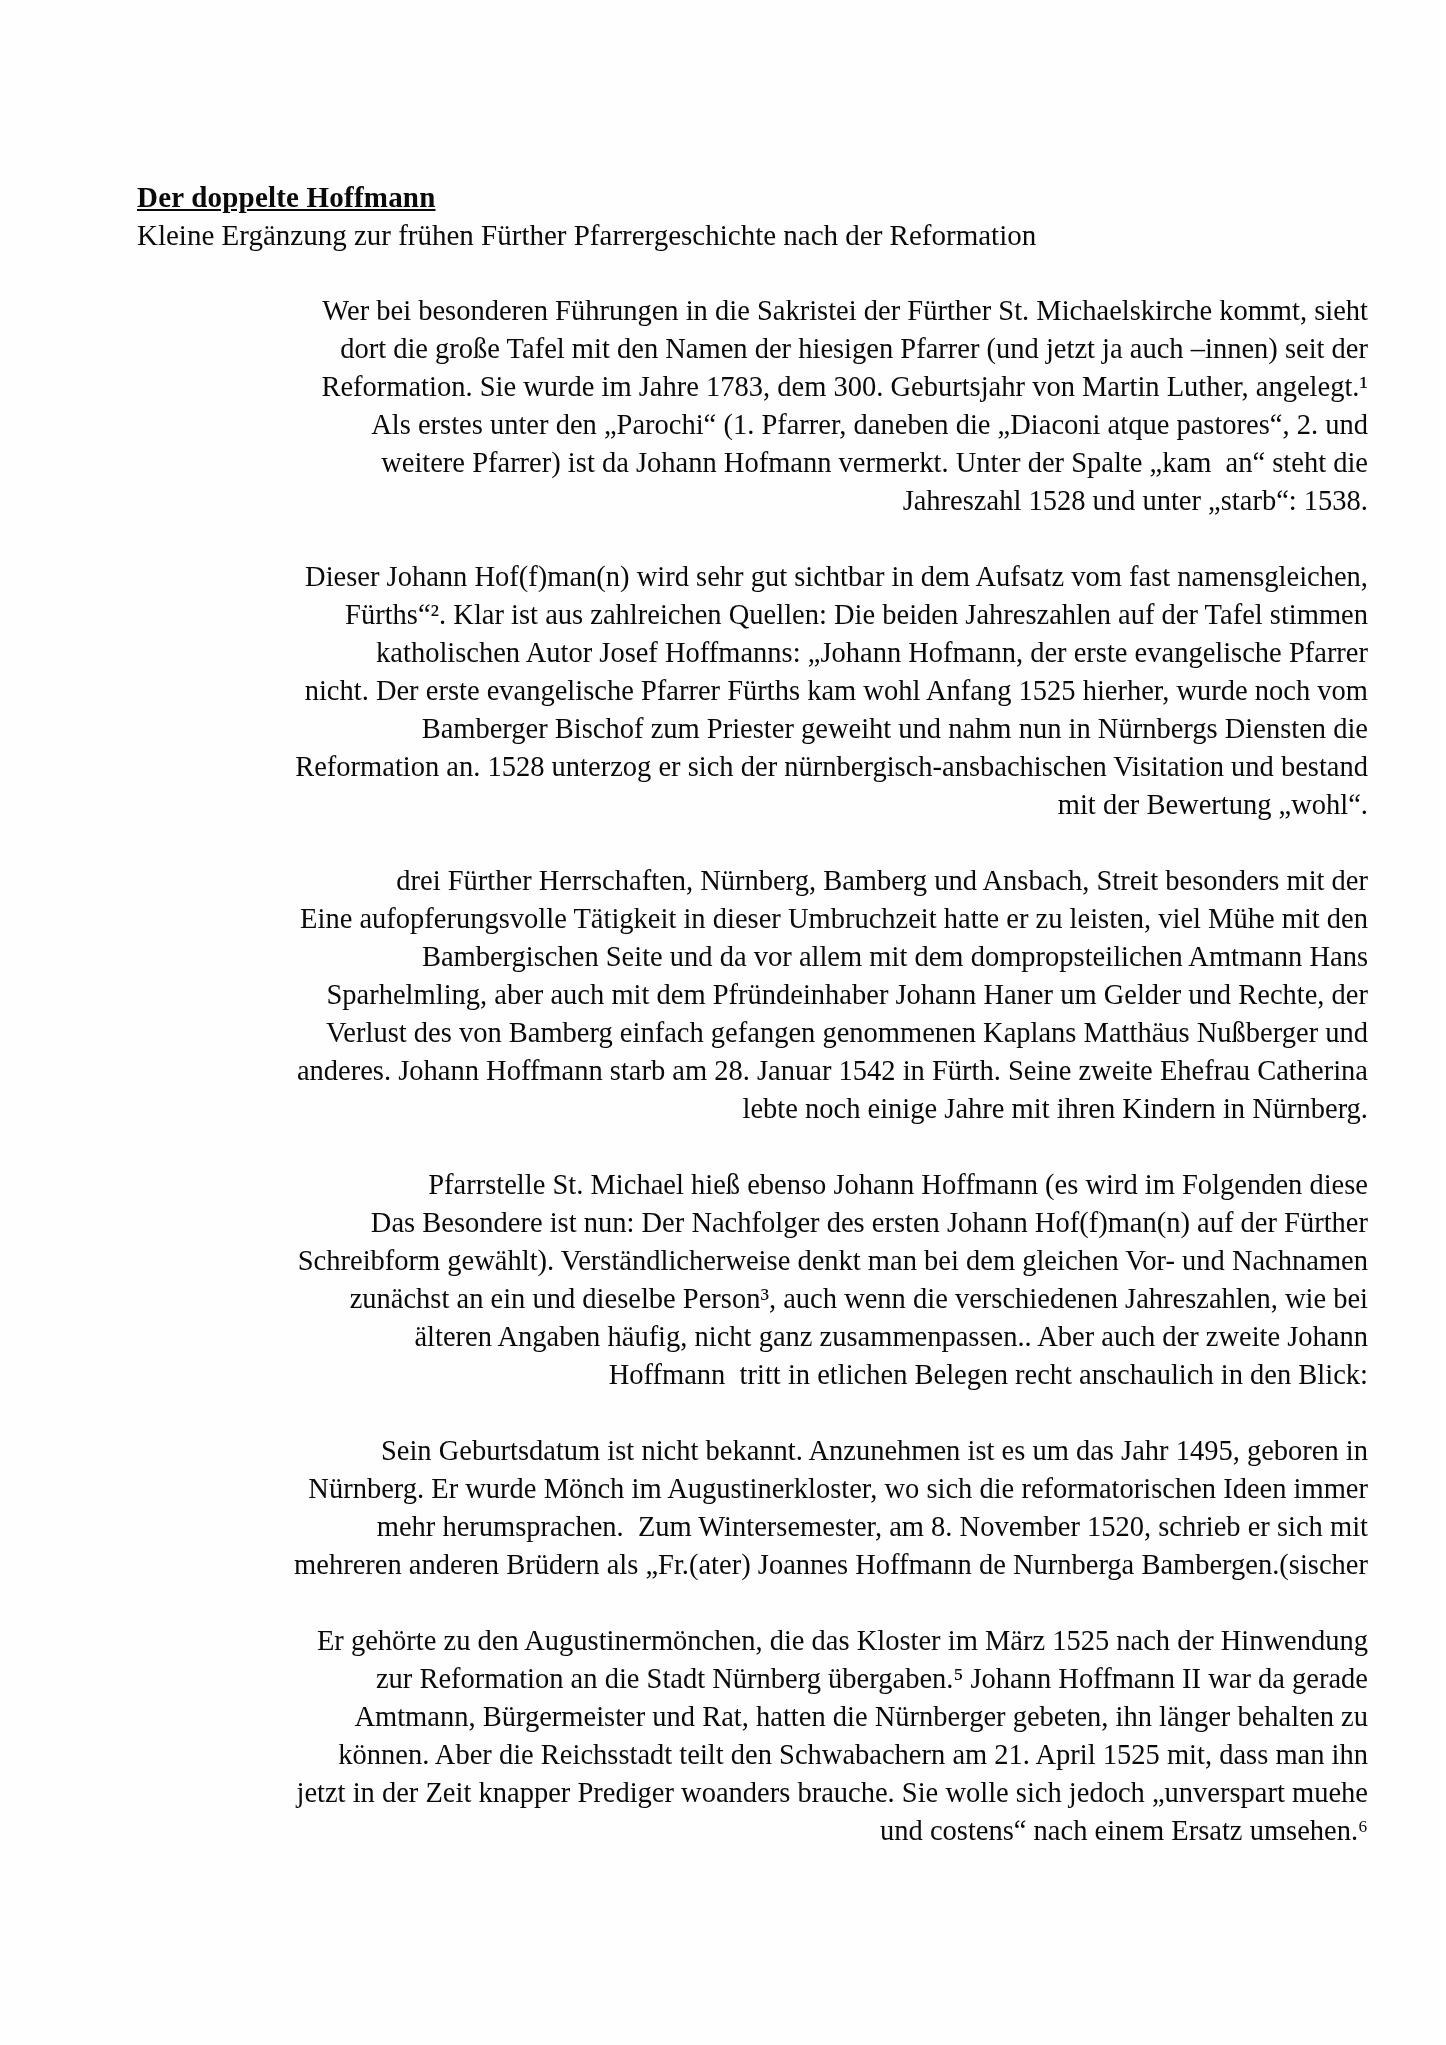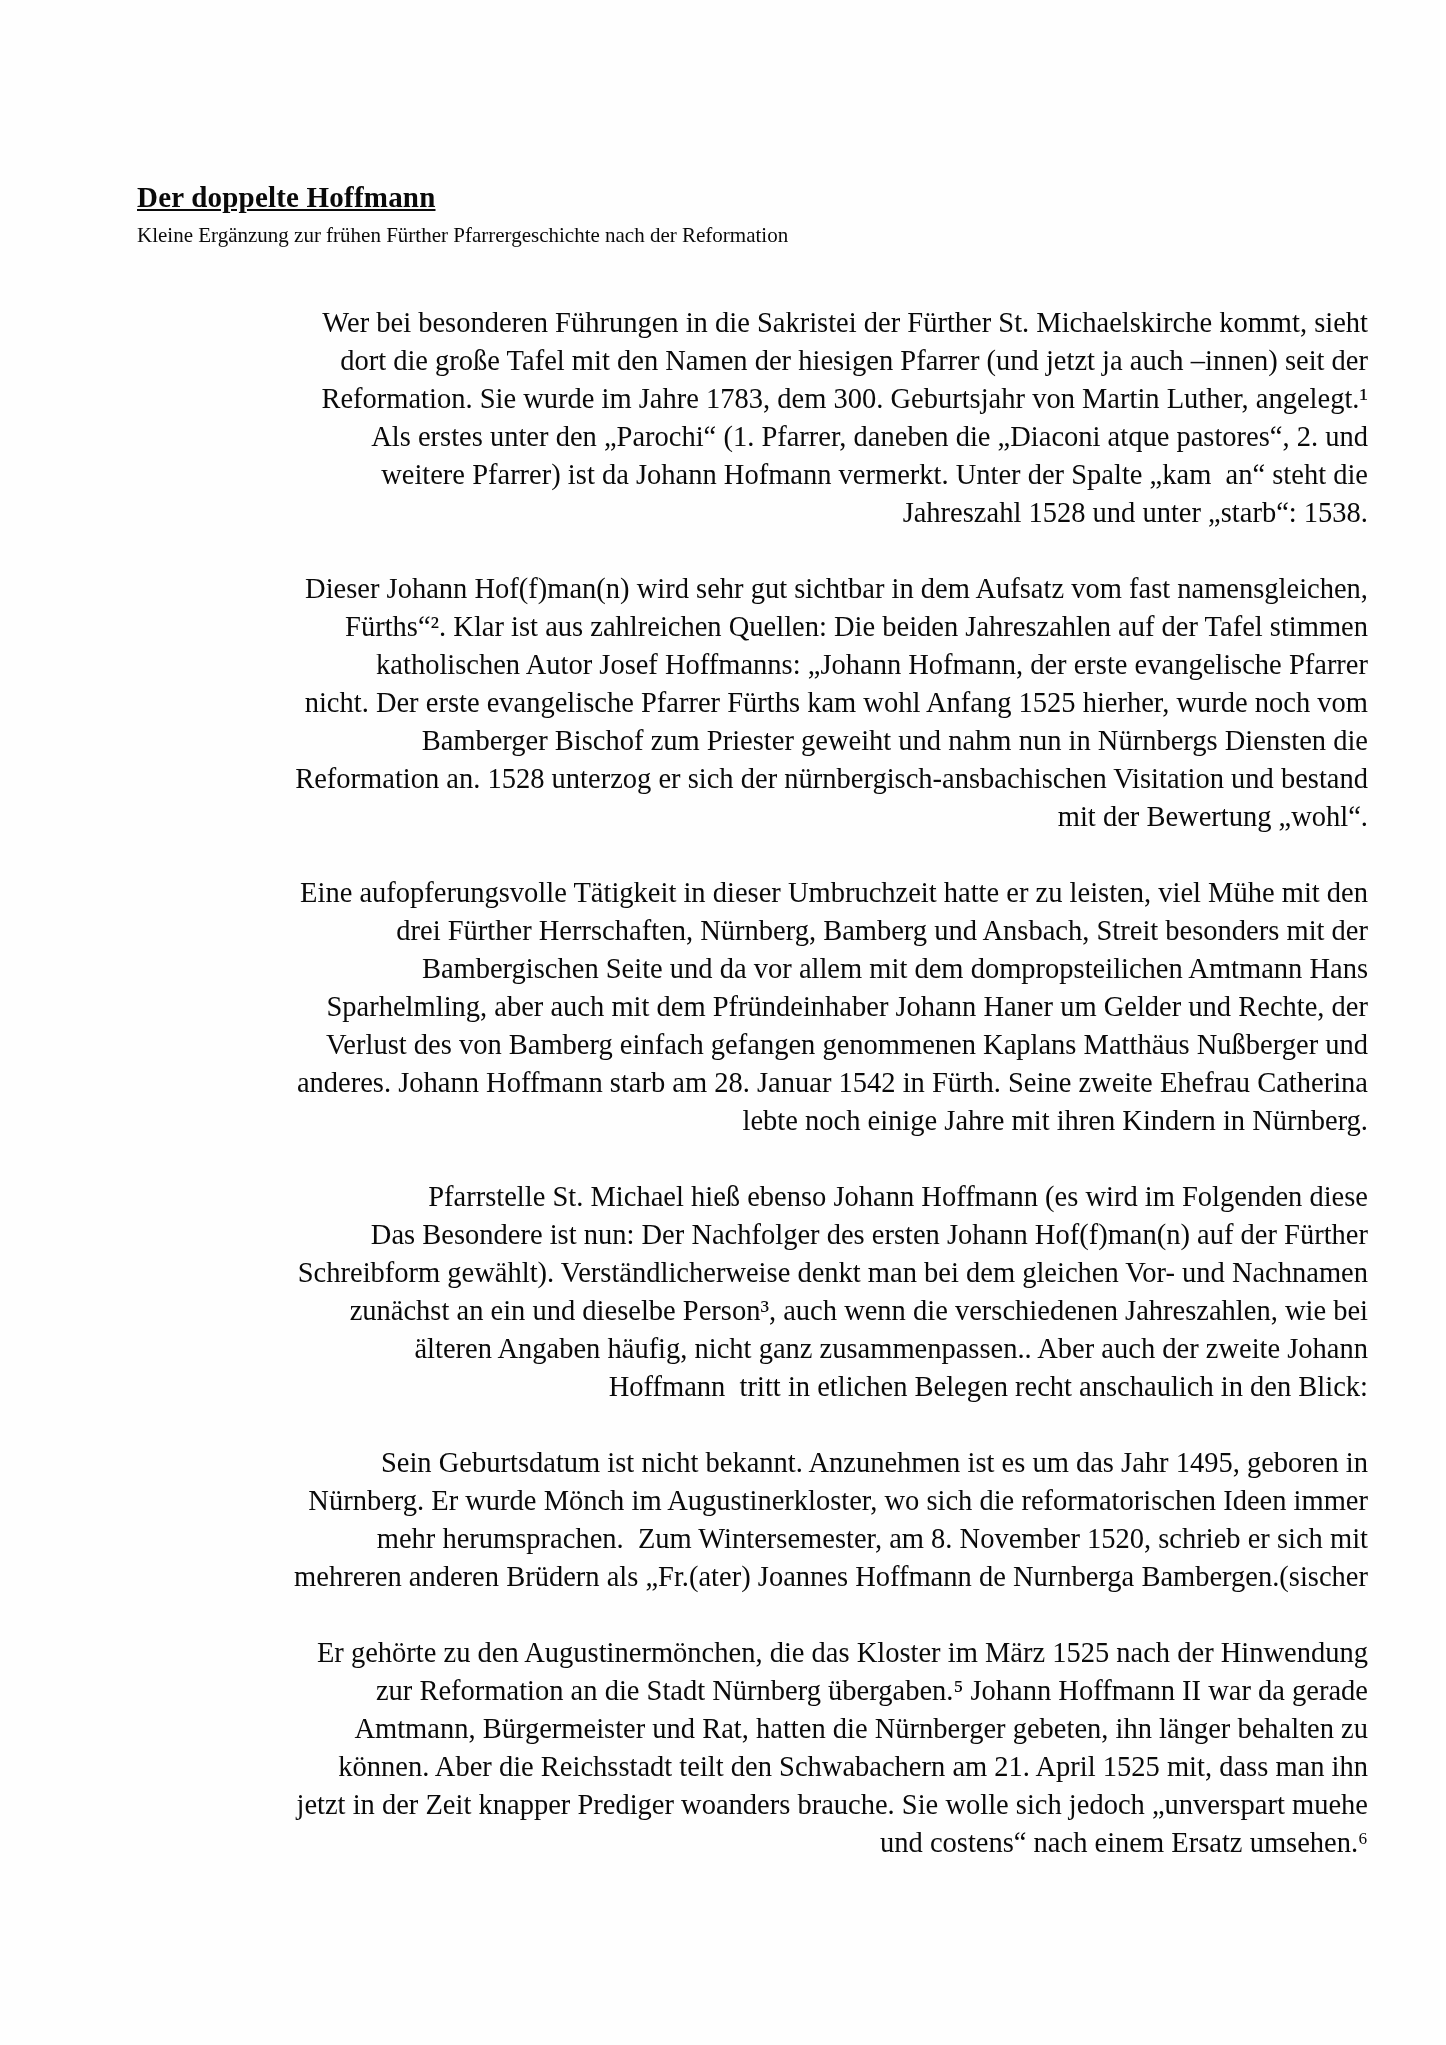--- a/index.html
+++ b/index.html
@@ -25,24 +25,24 @@
   .doc-title {
     font-size: 29px;
     font-weight: bold;
     text-decoration: underline;
     line-height: 38px;
     letter-spacing: 0.2px;
     white-space: pre-wrap;
     display: inline-block;
   }
   .doc-subtitle {
-    font-size: 21px;
+    font-size: 29px;
     line-height: 38px;
     white-space: pre-wrap;
-    margin-bottom: 50px;
+    margin-bottom: 38px;
   }
   .paragraph {
     margin-bottom: 38px;
   }
   .text-line {
     font-size: 28.5px;
     line-height: 38px;
     white-space: pre-wrap;
     text-align: right;
   }
@@ -67,22 +67,22 @@
       <div class="paragraph">
         <div class="text-line">Dieser Johann Hof(f)man(n) wird sehr gut sichtbar in dem Aufsatz vom fast namensgleichen,</div>
         <div class="text-line">Fürths“². Klar ist aus zahlreichen Quellen: Die beiden Jahreszahlen auf der Tafel stimmen</div>
         <div class="text-line">katholischen Autor Josef Hoffmanns: „Johann Hofmann, der erste evangelische Pfarrer</div>
         <div class="text-line">nicht. Der erste evangelische Pfarrer Fürths kam wohl Anfang 1525 hierher, wurde noch vom</div>
         <div class="text-line">Bamberger Bischof zum Priester geweiht und nahm nun in Nürnbergs Diensten die</div>
         <div class="text-line">Reformation an. 1528 unterzog er sich der nürnbergisch-ansbachischen Visitation und bestand</div>
         <div class="text-line">mit der Bewertung „wohl“.</div>
       </div>
       <div class="paragraph">
+        <div class="text-line">drei Fürther Herrschaften, Nürnberg, Bamberg und Ansbach, Streit besonders mit der</div>
         <div class="text-line">Eine aufopferungsvolle Tätigkeit in dieser Umbruchzeit hatte er zu leisten, viel Mühe mit den</div>
-        <div class="text-line">drei Fürther Herrschaften, Nürnberg, Bamberg und Ansbach, Streit besonders mit der</div>
         <div class="text-line">Bambergischen Seite und da vor allem mit dem dompropsteilichen Amtmann Hans</div>
         <div class="text-line">Sparhelmling, aber auch mit dem Pfründeinhaber Johann Haner um Gelder und Rechte, der</div>
         <div class="text-line">Verlust des von Bamberg einfach gefangen genommenen Kaplans Matthäus Nußberger und</div>
         <div class="text-line">anderes. Johann Hoffmann starb am 28. Januar 1542 in Fürth. Seine zweite Ehefrau Catherina</div>
         <div class="text-line">lebte noch einige Jahre mit ihren Kindern in Nürnberg.</div>
       </div>
       <div class="paragraph">
         <div class="text-line">Pfarrstelle St. Michael hieß ebenso Johann Hoffmann (es wird im Folgenden diese</div>
         <div class="text-line">Das Besondere ist nun: Der Nachfolger des ersten Johann Hof(f)man(n) auf der Fürther</div>
         <div class="text-line">Schreibform gewählt). Verständlicherweise denkt man bei dem gleichen Vor- und Nachnamen</div>

